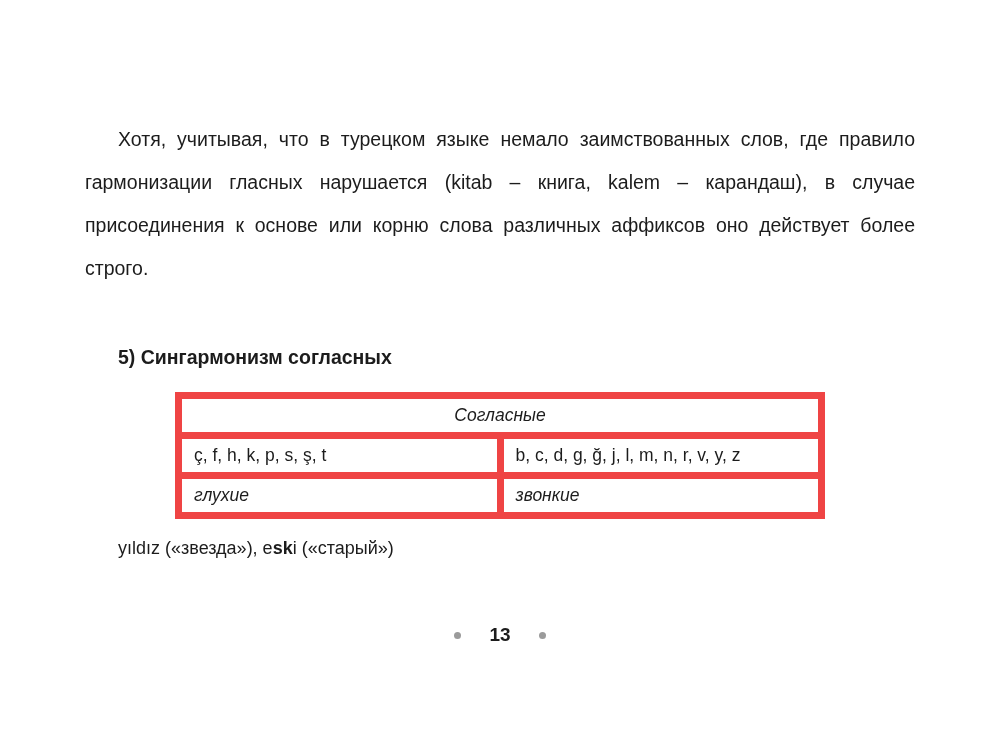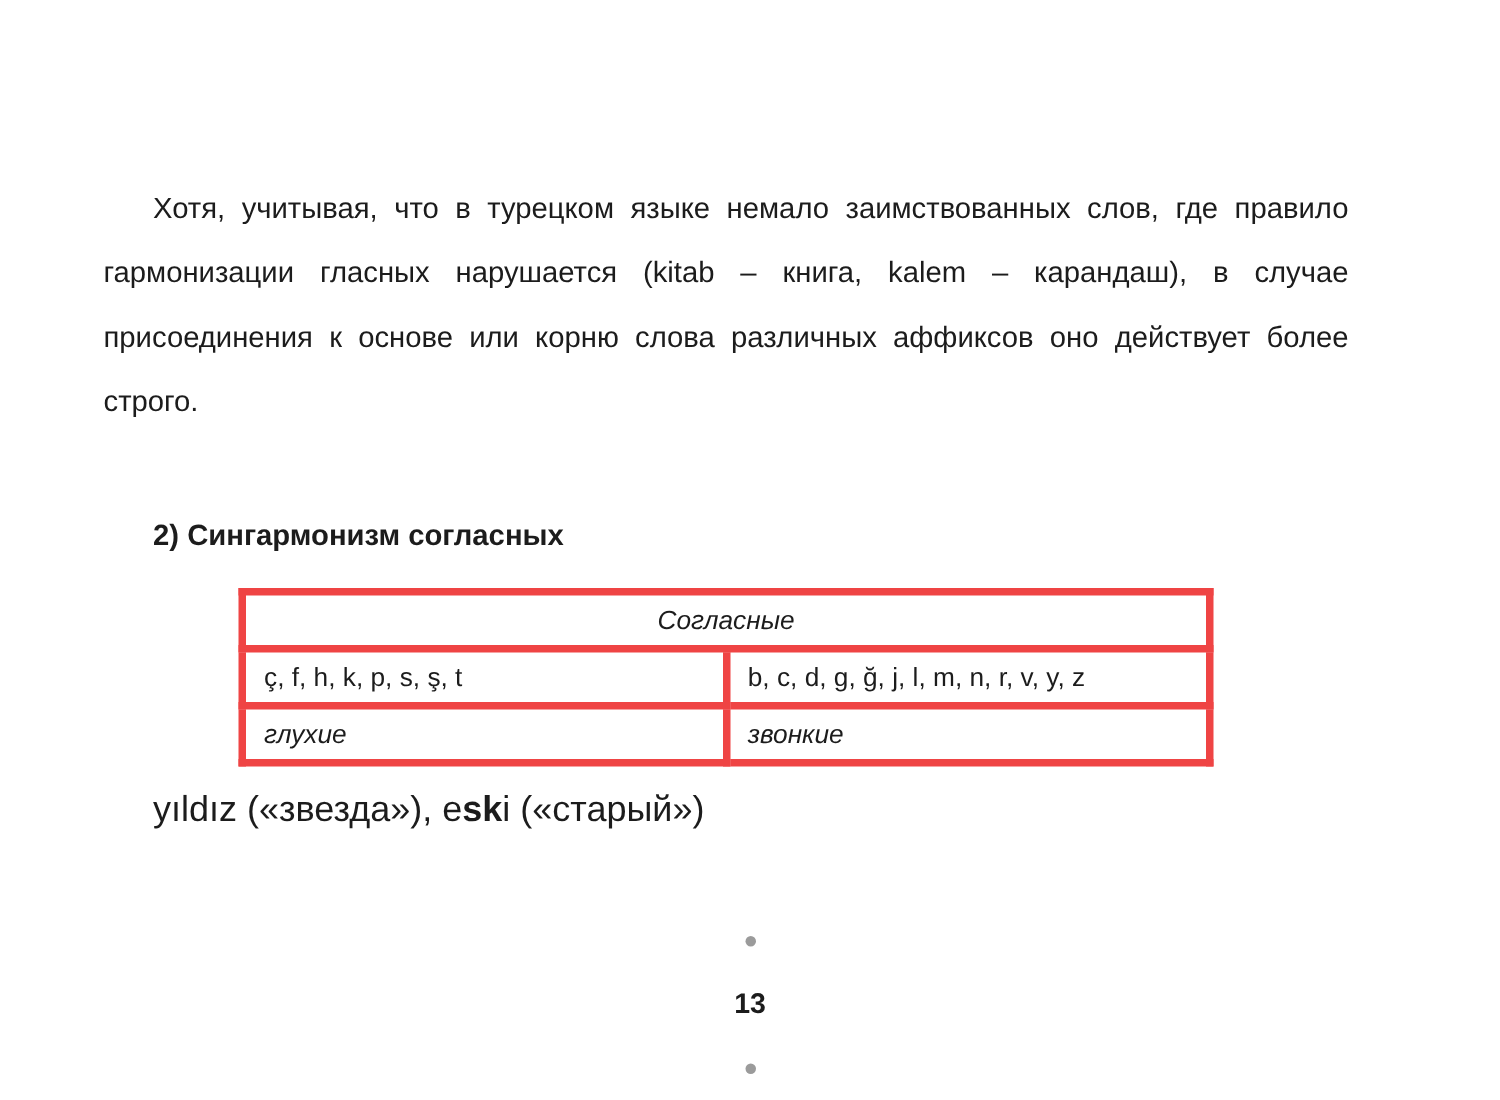--- a/index.html
+++ b/index.html
@@ -13,21 +13,21 @@
     overflow: hidden;
   }
   .page {
     position: relative;
     width: 1000px;
     height: 733px;
     background: #ffffff;
   }
   .content {
     position: absolute;
-    left: 69px;
+    left: 85px;
     top: 118px;
     width: 830px;
   }
   p.body-text {
     margin: 0;
     font-size: 19.5px;
     line-height: 43px;
     text-align: justify;
     text-indent: 33px;
   }
@@ -38,53 +38,52 @@
     font-weight: bold;
     line-height: 43px;
   }
   table.consonants-table {
     margin: 13px 0 0 90px;
     width: 650px;
     border-collapse: collapse;
     font-size: 17.5px;
   }
   table.consonants-table td {
-    border: 5px solid #ef4444;
+    border: 7px solid #ef4444;
     padding: 6px 12px;
     height: 34px;
     vertical-align: middle;
   }
   td.t-title {
     text-align: center;
     font-style: italic;
   }
   td.t-head {
     font-style: italic;
     width: 50%;
   }
   td.t-cell {
     font-style: normal;
   }
   p.example {
     margin: 14px 0 0 0;
     padding-left: 33px;
-    font-size: 24px;
+    font-size: 18px;
     line-height: 30px;
   }
   p.example b { font-weight: bold; }
   .footer {
     position: absolute;
     left: 0;
     right: 0;
     top: 624px;
     display: flex;
     align-items: center;
     justify-content: center;
     gap: 28px;
-    flex-direction: column;
   }
   .footer .dot {
     width: 7px;
     height: 7px;
     border-radius: 50%;
     background: #9b9b9b;
     display: inline-block;
   }
   .footer .page-num {
     font-size: 19px;
@@ -93,21 +92,21 @@
   }
 </style>
 </head>
 <body>
 
 <div class="page">
   <div class="content">
 
     <p class="body-text">Хотя, учитывая, что в турецком языке немало заимствованных слов, где правило гармо­низации гласных нарушается (kitab – книга, kalem – карандаш), в случае присоединения к основе или корню слова различных аффиксов оно действует более строго.</p>
 
-    <h2 class="heading">2) Сингармонизм согласных</h2>
+    <h2 class="heading">5) Сингармонизм согласных</h2>
 
 
     <table class="consonants-table">
       <tbody>
         <tr>
           <td colspan="2" class="t-title">Согласные</td>
         </tr>
         <tr>
           <td class="t-cell">ç, f, h, k, p, s, ş, t</td>
           <td class="t-cell">b, c, d, g, ğ, j, l, m, n, r, v, y, z</td>

